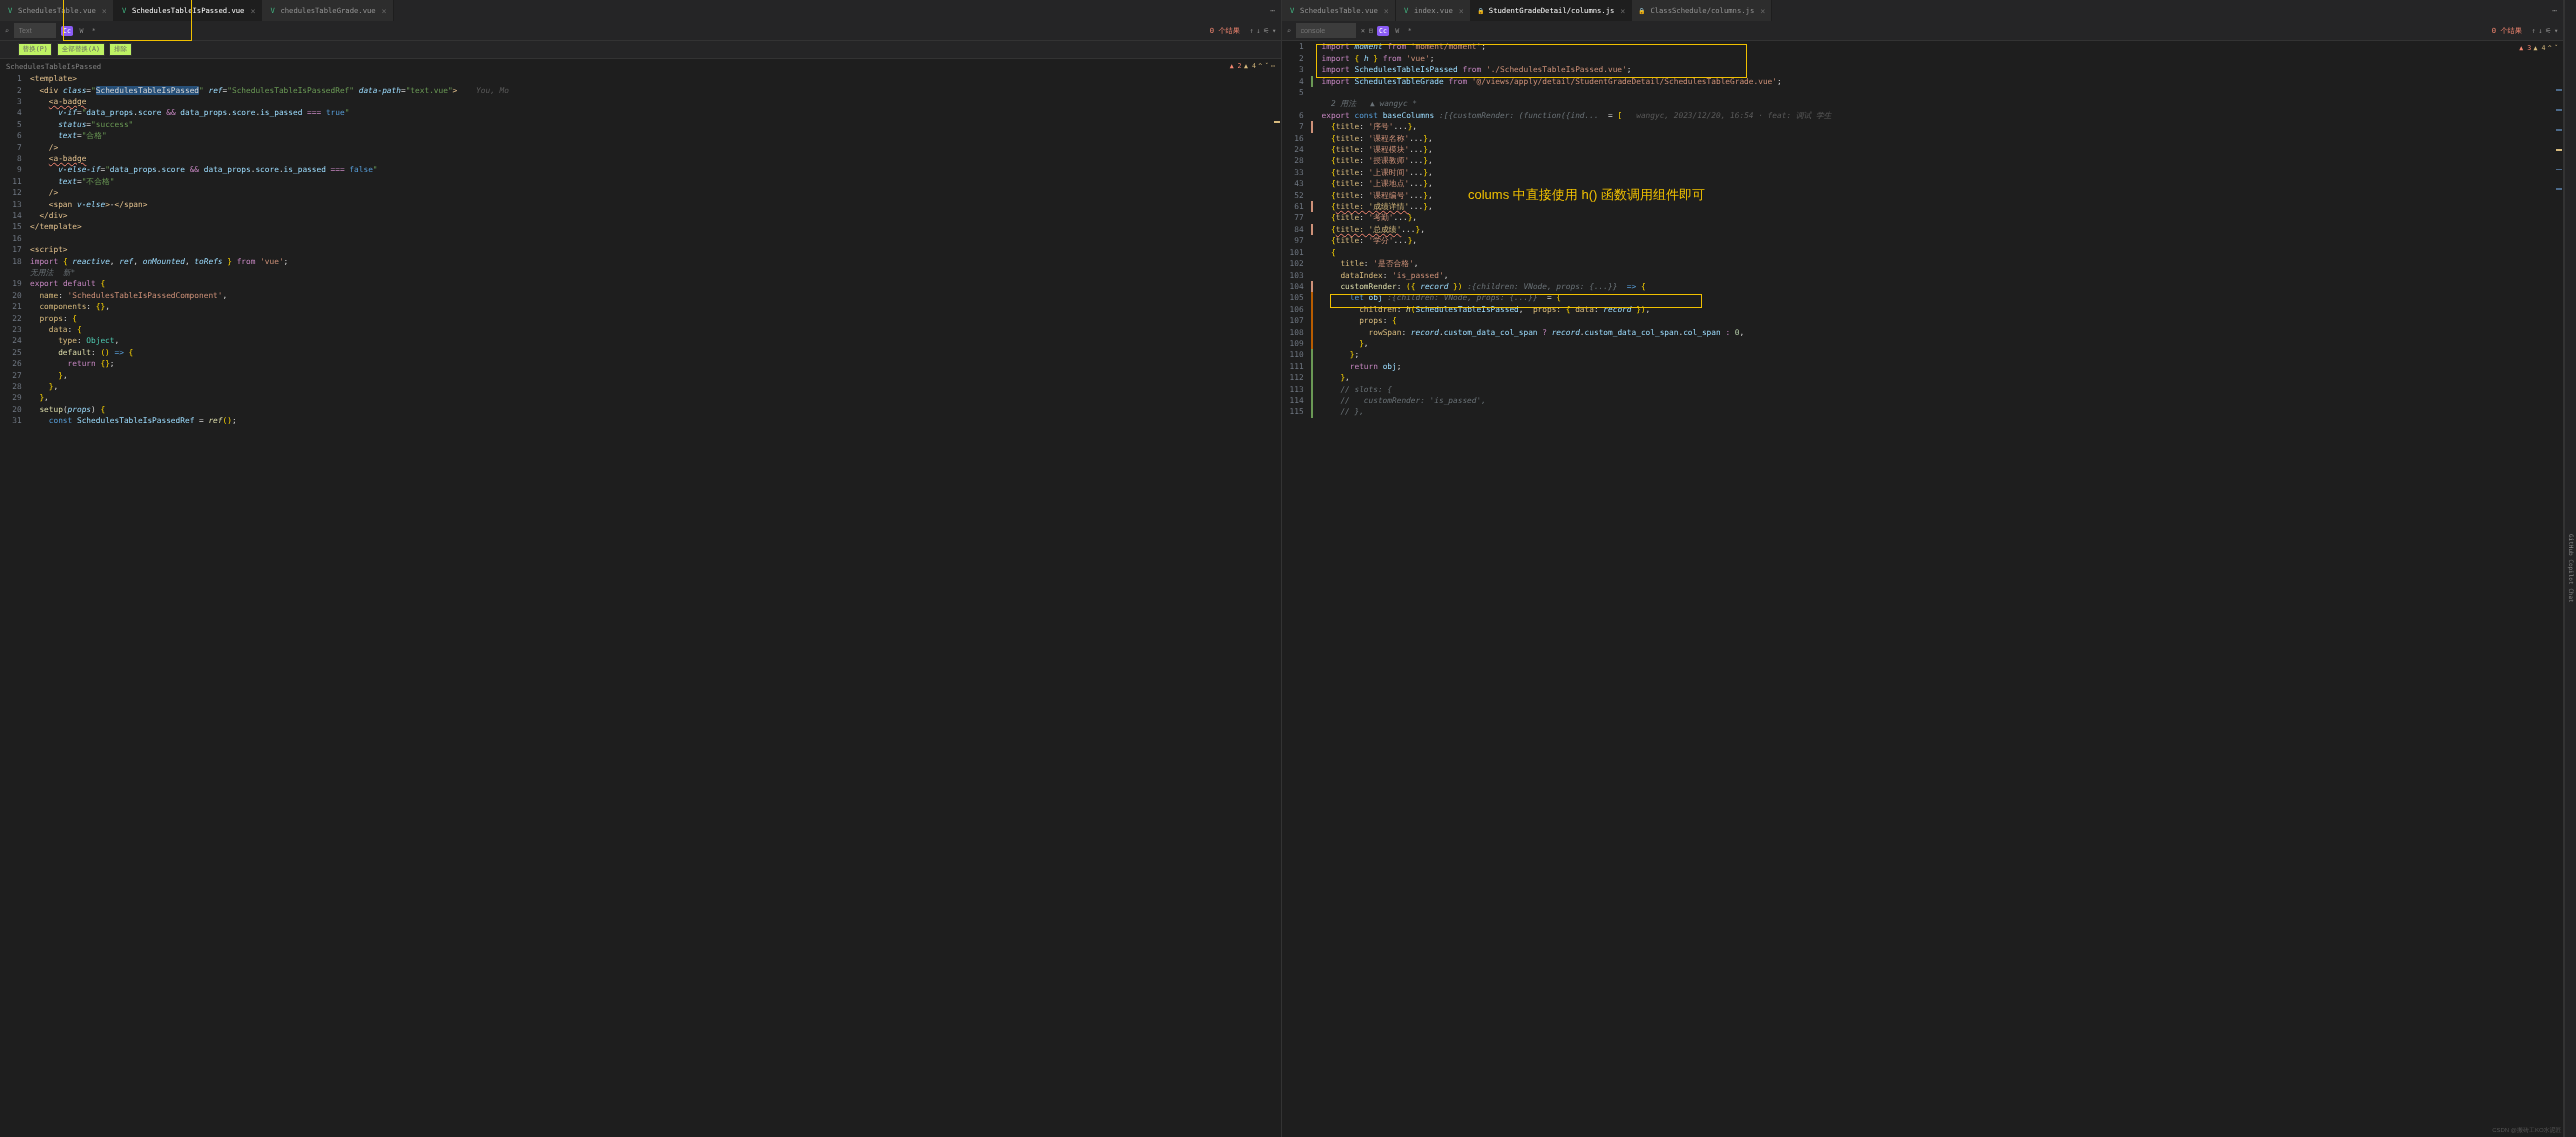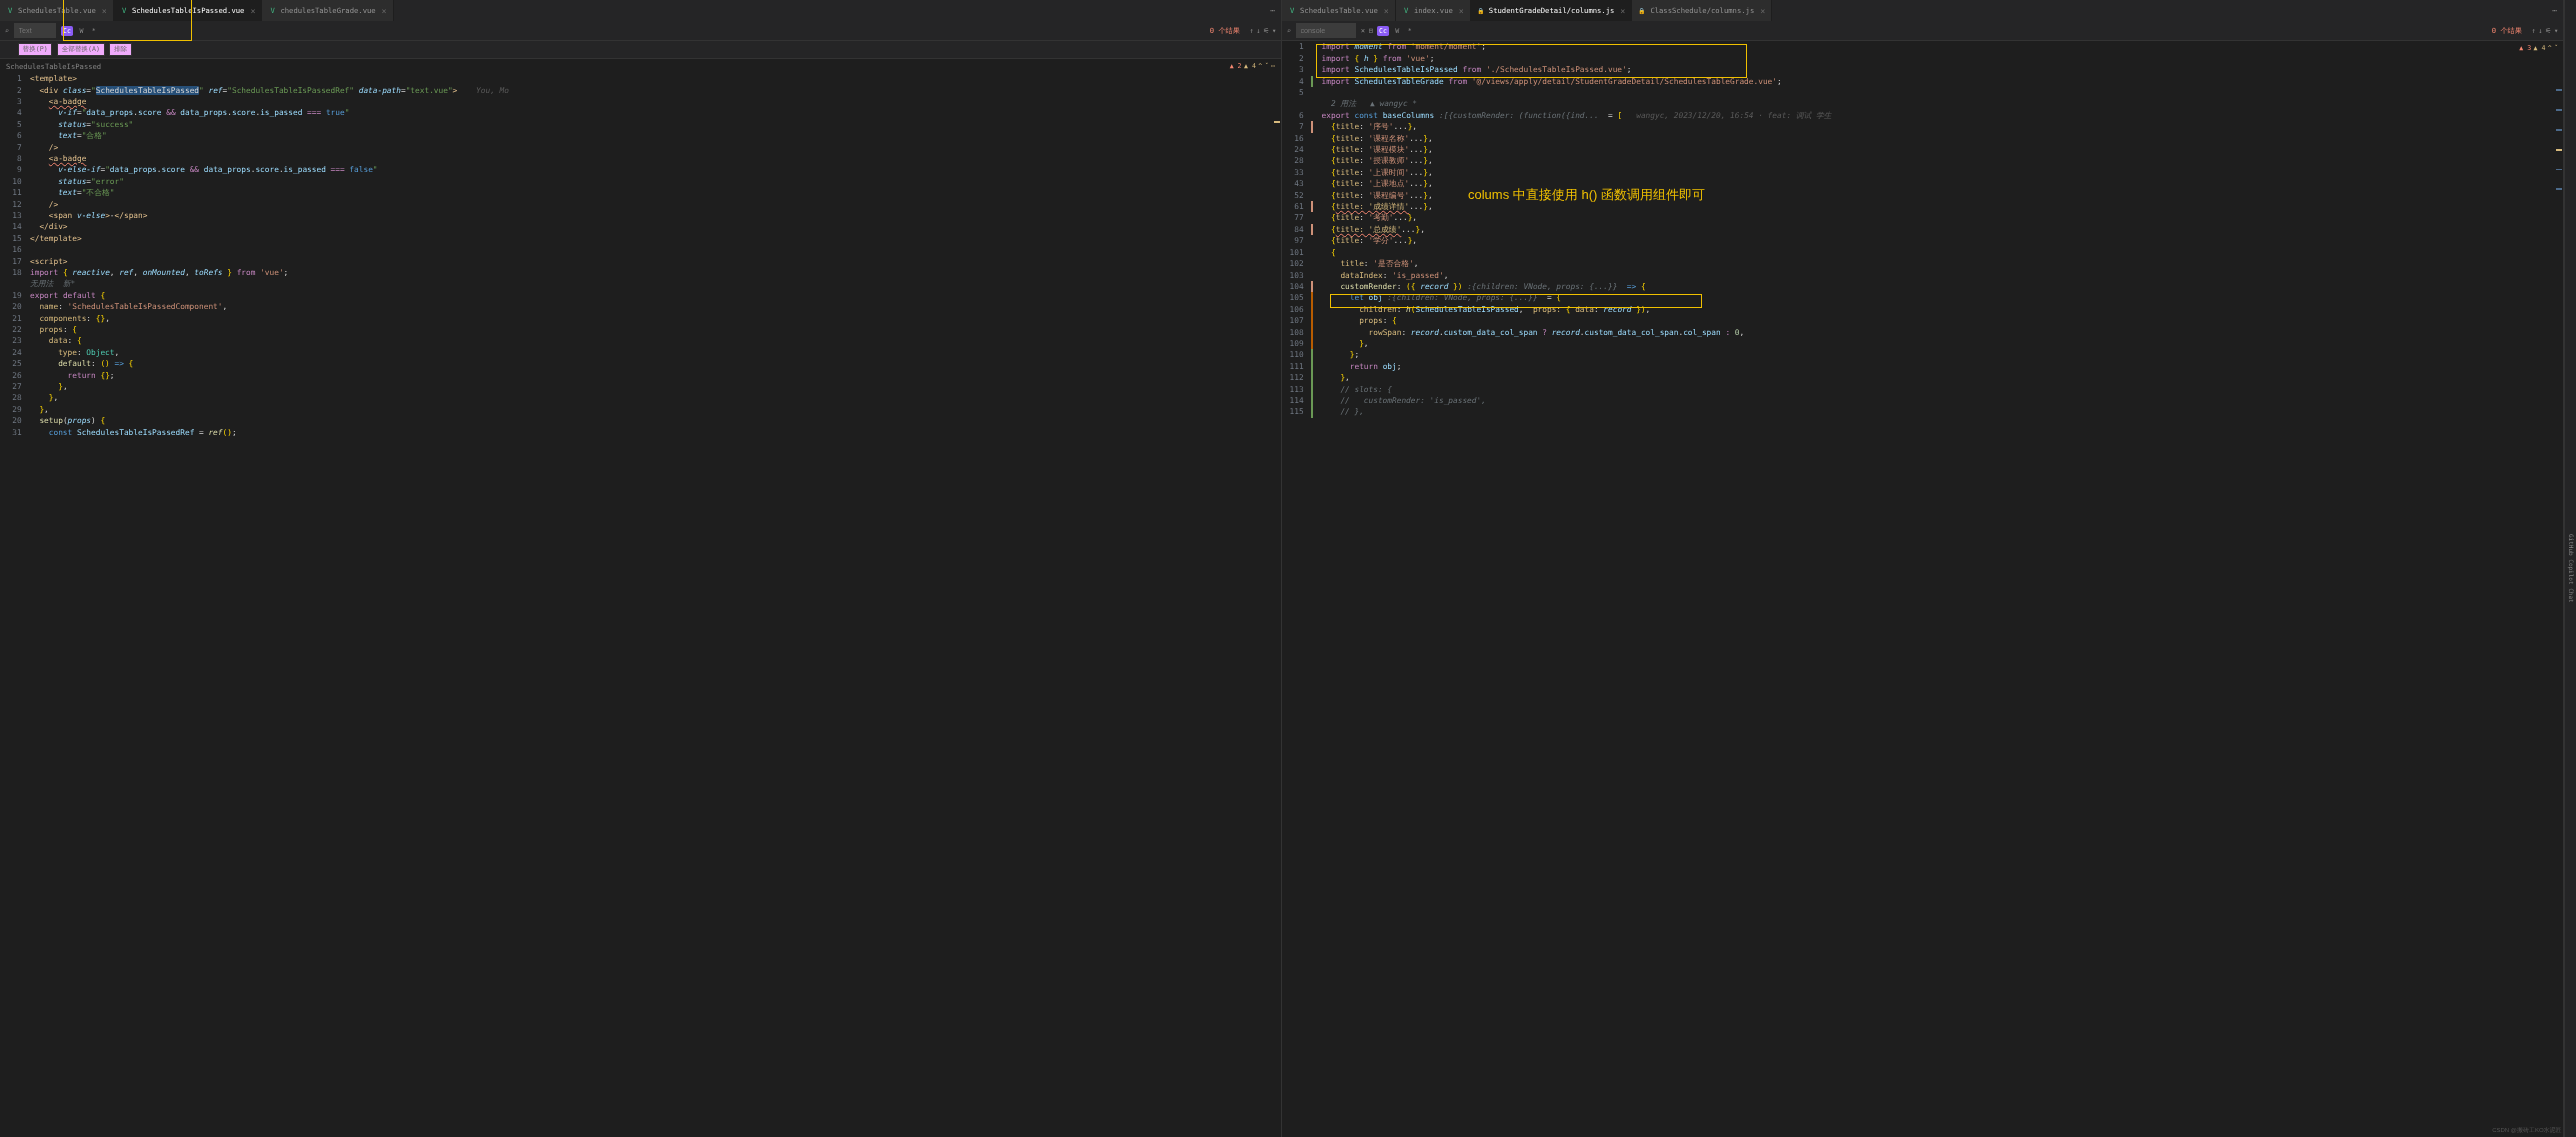--- a/index.html
+++ b/index.html
@@ -106,21 +106,21 @@
 .replace-row {
   display: flex;
   background: #252526;
   padding: 1.2px 4.8px 2.4px 18px;
   gap: 4.8px;
   font-size: 6.6px;
   color: #666;
   border-bottom: 0.6px solid #333;
 }
 .replace-box {
-  background: #f0abfc;
+  background: #bef264;
   border: 0.6px solid #333;
   padding: 1.2px 3.6px;
   color: #666;
   font-size: 6.6px;
 }
 .editor {
   flex: 1;
   overflow: auto;
   position: relative;
   background: #1e1e1e;
@@ -330,24 +330,20 @@
         </div>
         <div class="line">
           <div class="gutter">8</div>
           <div class="content">    <span class="tag wavy">&lt;a-badge</span></div>
         </div>
         <div class="line">
           <div class="gutter">9</div>
           <div class="content">      <span class="attr italic">v-else-if</span>=<span class="str">"</span><span class="id">data_props</span>.<span class="id">score</span> <span class="kw">&amp;&amp;</span> <span class="id">data_props</span>.<span class="id">score</span>.<span class="id">is_passed</span> <span class="kw">===</span> <span class="kw2">false</span><span class="str">"</span></div>
         </div>
         <div class="line">
-          <div class="gutter">10</div>
-          <div class="content">      <span class="attr italic">status</span>=<span class="str">"error"</span></div>
-        </div>
-        <div class="line">
           <div class="gutter">11</div>
           <div class="content">      <span class="attr italic">text</span>=<span class="str">"不合格"</span></div>
         </div>
         <div class="line">
           <div class="gutter">12</div>
           <div class="content">    <span class="tag">/&gt;</span></div>
         </div>
         <div class="line">
           <div class="gutter">13</div>
           <div class="content">    <span class="tag">&lt;span</span> <span class="attr italic">v-else</span><span class="tag">&gt;</span>-<span class="tag">&lt;/span&gt;</span></div>

